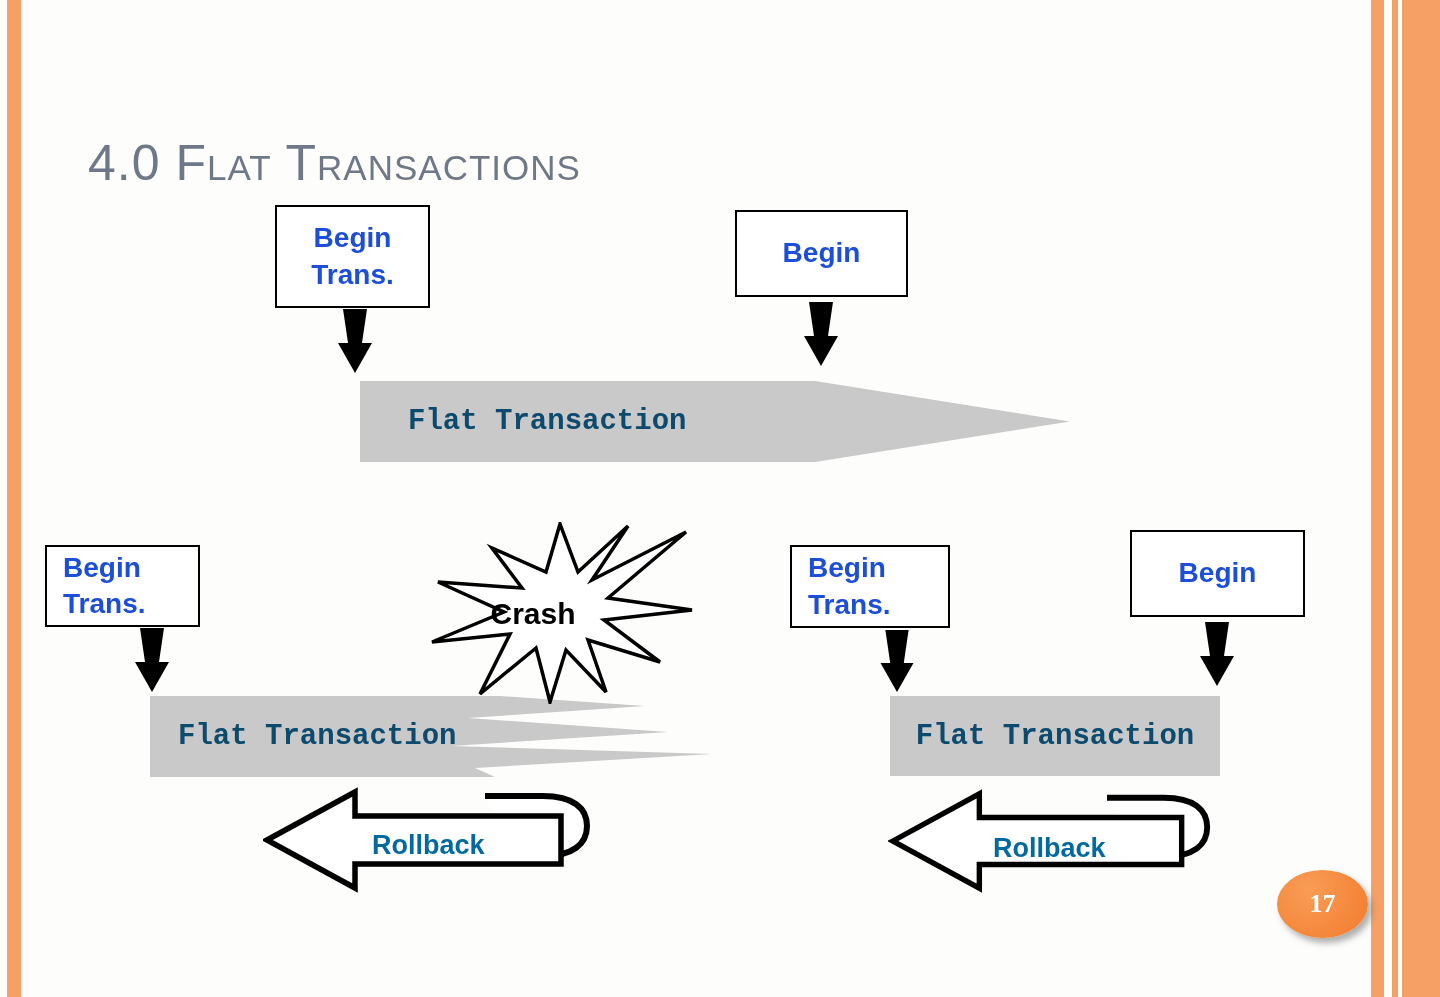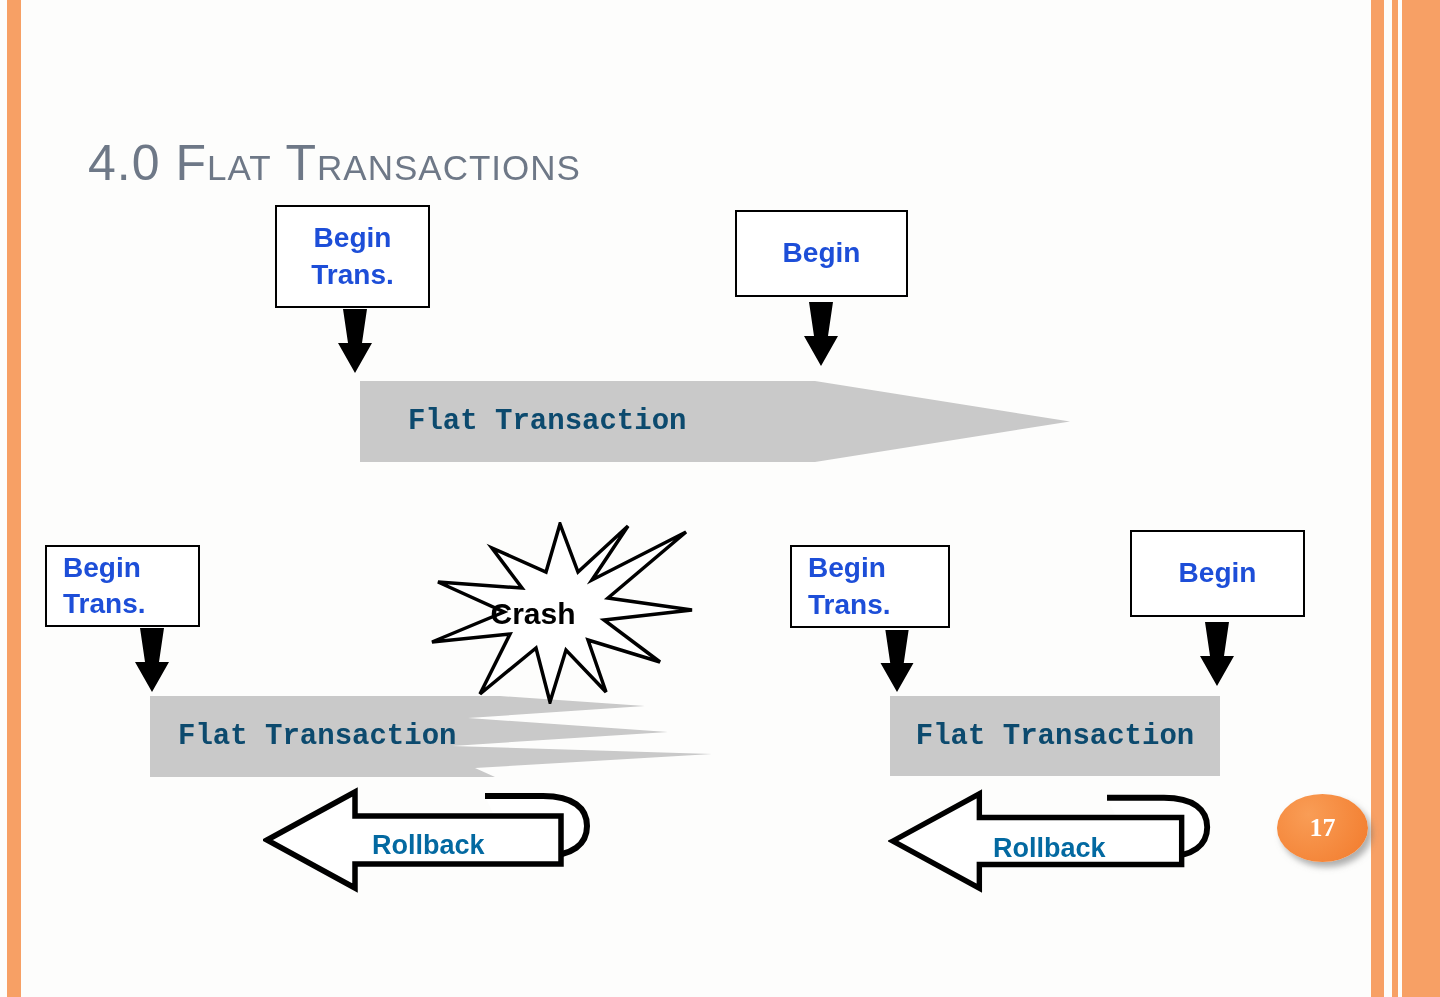--- a/index.html
+++ b/index.html
@@ -29,21 +29,21 @@
   .bar-label{font-weight:bold;font-size:29px;color:#0c4a6e;white-space:nowrap;font-family:Liberation Mono, monospace;}
   .gray-arrow{clip-path:polygon(0 0,455px 0,100% 50%,455px 100%,0 100%);}
   .gray-torn{clip-path:polygon(0 0,350px 0,495px 10px,318px 22px,518px 36px,302px 50px,562px 58px,325px 72px,345px 100%,0 100%);}
 
   .crash-svg{position:absolute;}
   .crash-text{font-family:"Liberation Sans",sans-serif;font-weight:bold;font-size:30px;fill:#000;}
 
   .rollback-svg{position:absolute;}
   .rollback-label{position:absolute;font-weight:bold;font-size:27px;color:#0369a1;}
 
-  .badge{position:absolute;left:1277px;top:794px;width:91px;height:68px;border-radius:50%;
+  .badge{position:absolute;left:1277px;top:870px;width:91px;height:68px;border-radius:50%;
          background:radial-gradient(circle at 35% 30%, #F99D56, #F27A2B);
          box-shadow:4px 5px 6px rgba(110,110,110,.55);
          display:flex;align-items:center;justify-content:center;}
   .badge span{font-family:"Liberation Serif",serif;font-weight:bold;font-size:26px;color:#ffffff;}
 </style>
 </head>
 <body>
 
 <div class="slide">
 

